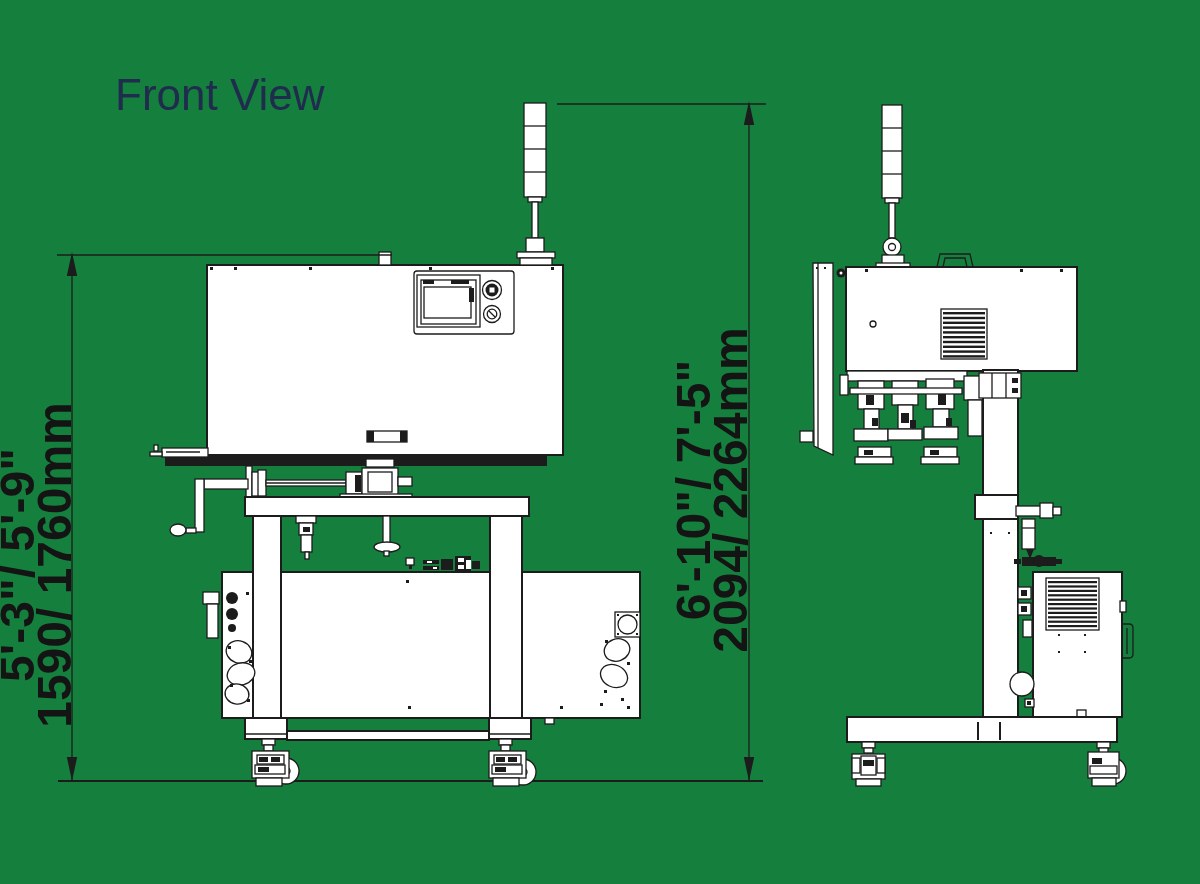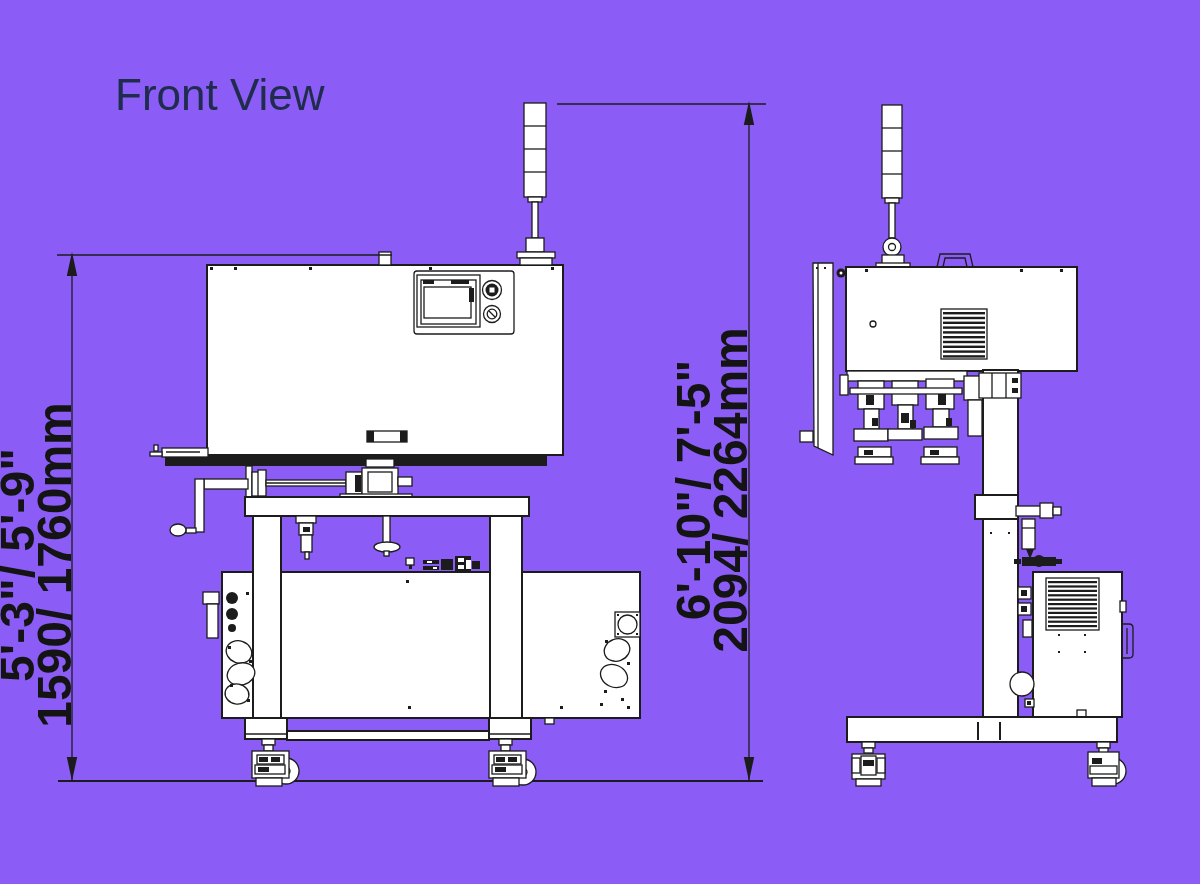--- a/index.html
+++ b/index.html
@@ -1,16 +1,16 @@
 <!DOCTYPE html>
 <html><head>
 <meta charset="utf-8">
 <style>
   html,body{margin:0;padding:0;background:#ffffff;}
-  .stage{position:relative;width:1200px;height:884px;background:#8b5cf6;overflow:hidden;text-align:center;}
+  .stage{position:relative;width:1200px;height:884px;background:#15803d;overflow:hidden;text-align:center;}
   svg{display:block;}
   .ln {stroke:#1c1c1c;fill:none;stroke-width:1.3px;}
   .ln2{stroke:#1c1c1c;fill:none;stroke-width:2px;}
   .wh {fill:#ffffff;stroke:#1c1c1c;stroke-width:1.3px;}
   .wh2{fill:#ffffff;stroke:#1c1c1c;stroke-width:2px;}
   .bk {fill:#1c1c1c;stroke:none;}
   .wt {fill:#ffffff;stroke:none;}
   .title-txt{font-family:"Liberation Sans",sans-serif;font-size:44px;fill:#1f2c4e;}
   .dim-txt{font-family:"Liberation Sans",sans-serif;font-size:48px;font-weight:bold;fill:#141414;}
 </style>

